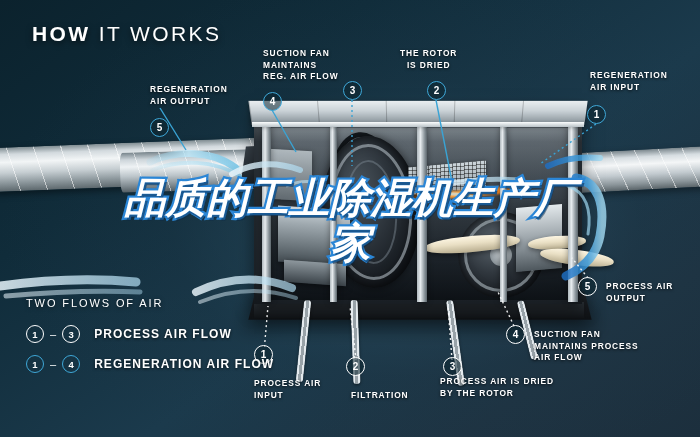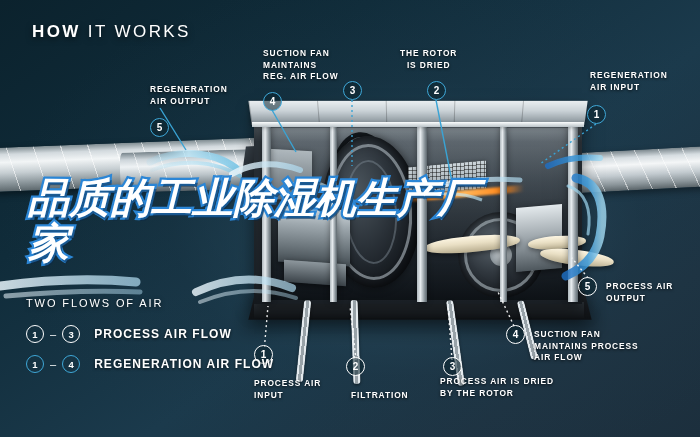--- a/index.html
+++ b/index.html
@@ -222,21 +222,21 @@
     line-height:1.38;
     text-transform:uppercase;
     white-space:pre-line;
     z-index:45;
     text-shadow:0 1px 3px rgba(0,0,0,.75);
   }
 
   
   #title {
     position:absolute; left:32px; top:22px;
-    font-size:17px; letter-spacing:2.4px; color:#fff;
+    font-size:21px; letter-spacing:2.4px; color:#fff;
     font-weight:300; z-index:50;
     text-shadow:0 2px 6px rgba(0,0,0,.6);
     text-align:right;
   }
   #title b { font-weight:bold; }
 
   #legend-title {
     position:absolute; left:26px; top:297px;
     font-size:11px; letter-spacing:1.9px; color:#fff;
     font-weight:400; z-index:50;
@@ -260,23 +260,22 @@
   .legend-row .lg-text {
     margin-left:9px;
     color:#fff; font-size:12px; font-weight:bold;
     letter-spacing:1.05px; text-transform:uppercase;
     text-shadow:0 1px 3px rgba(0,0,0,.7);
   }
 
   
   #cn-wrap {
     position:absolute; left:0; top:178px; width:700px;
-    z-index:60;
+    text-align:center; z-index:60;
     line-height:1.02;
-    padding-left:28px;
   }
   .cn-line {
     display:block;
     font-family:"DejaVu Sans", sans-serif;
     font-size:41px;
     font-weight:bold;
     font-style:italic;
     color:#ffffff;
     letter-spacing:0px;
     -webkit-text-stroke:4.5px #2b86d6;

